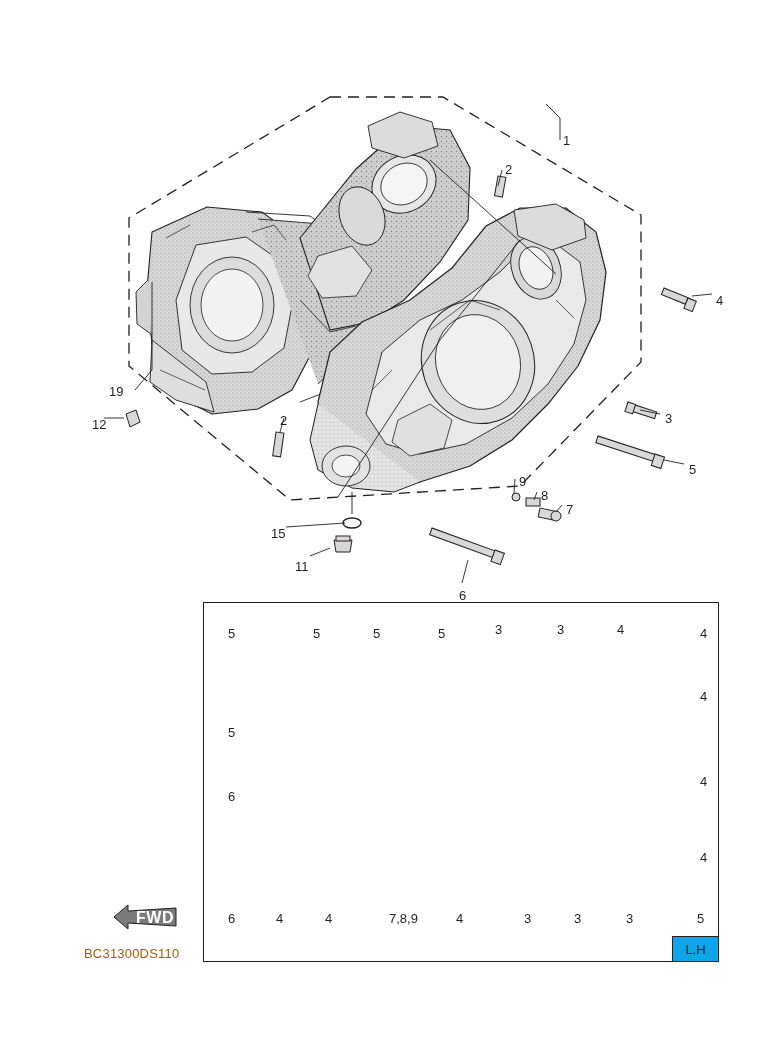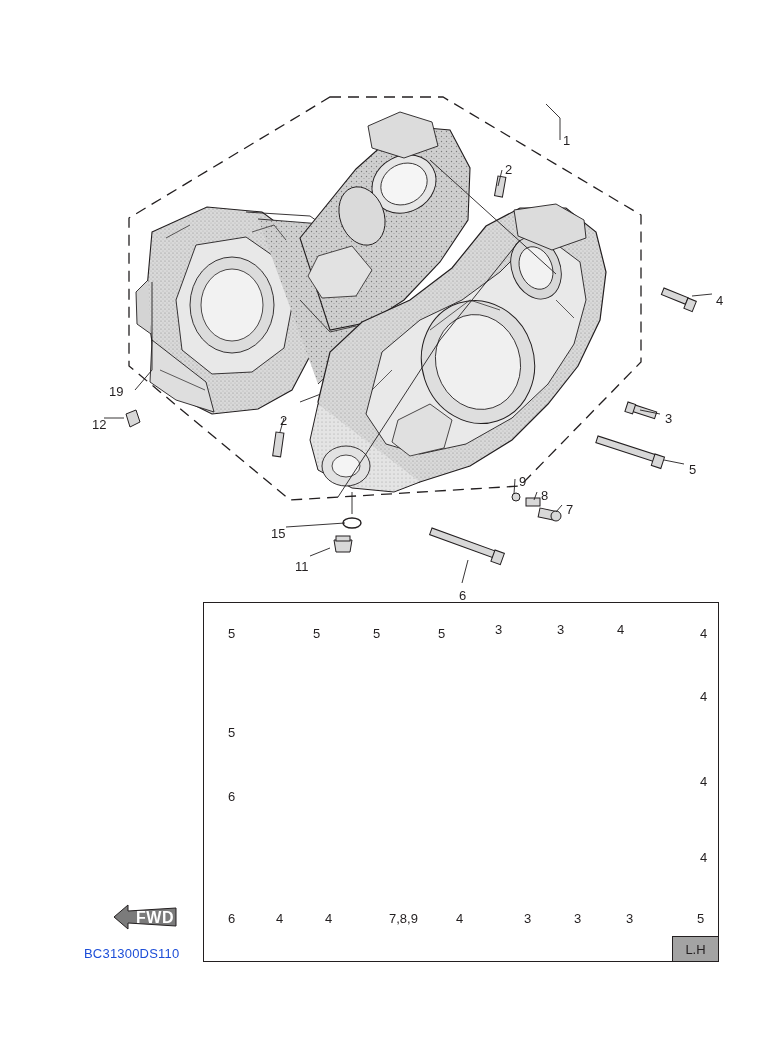--- a/index.html
+++ b/index.html
@@ -42,28 +42,28 @@
     width: 46px;
     height: 25px;
     border-left: 1px solid #231f20;
     border-top: 1px solid #231f20;
     box-sizing: border-box;
     display: flex;
     align-items: center;
     justify-content: center;
     font-size: 13px;
     color: #231f20;
-    background: #a3a3a3;
+    background: #0ea5e9;
   }
   #part-number {
     position: absolute;
     left: 84px;
     top: 946px;
     font-size: 13px;
-    color: #1d4ed8;
+    color: #a16207;
     letter-spacing: 0.2px;
   }
   #fwd-badge {
     position: absolute;
     left: 112px;
     top: 902px;
     width: 66px;
     height: 30px;
   }
   #fwd-badge .fwd-text {

